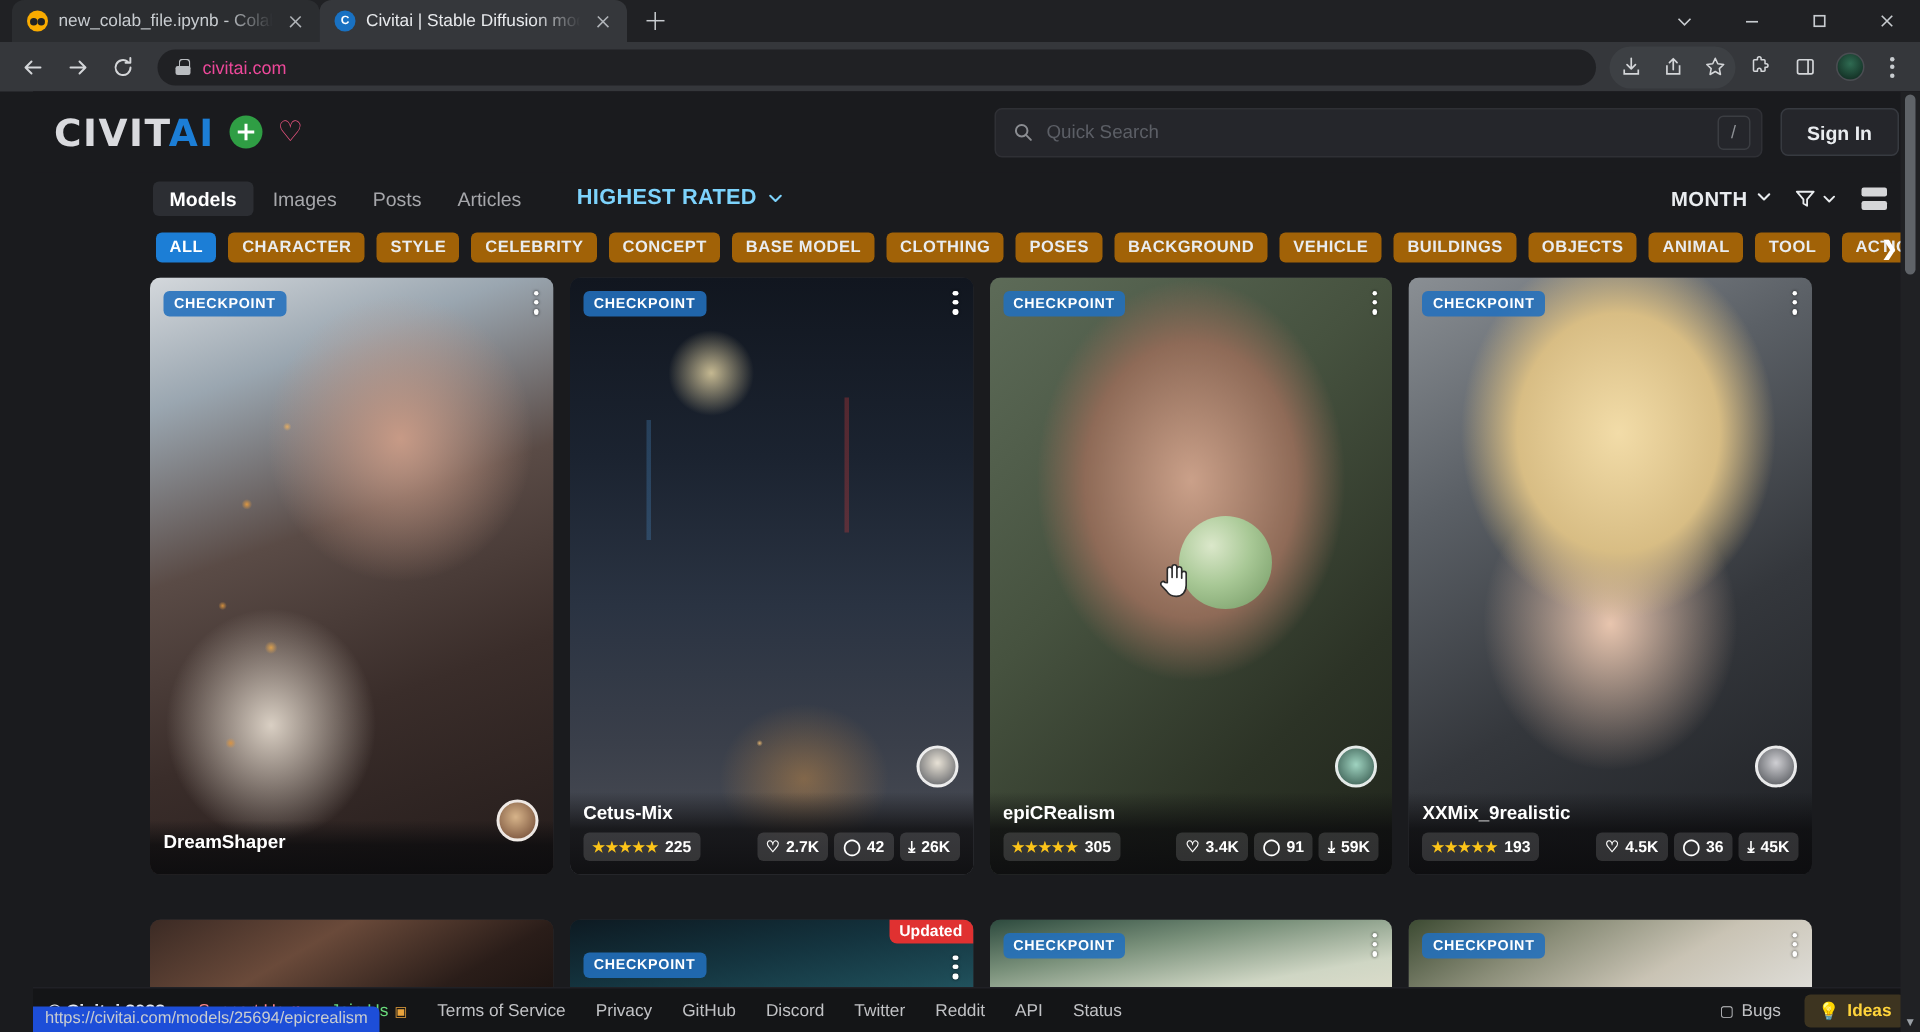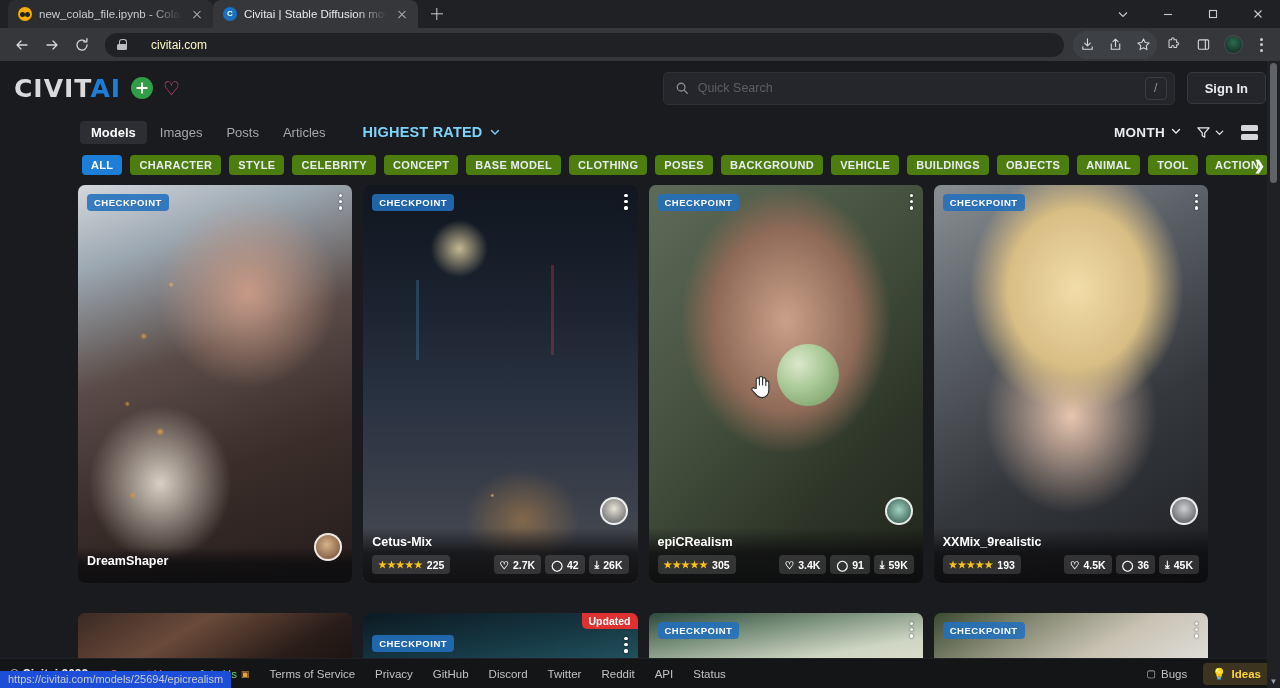--- a/index.html
+++ b/index.html
@@ -57,41 +57,41 @@
   .win-btn svg { display:block; }
 
   .toolbar {
     height: 33px; background: #35373b; display: flex; align-items: center;
     padding: 0 8px; gap: 2px; flex: none;
   }
   .tb-icon { width: 28px; height: 28px; display:flex; align-items:center; justify-content:center;
     color: #d4d6d9; border-radius: 50%; }
   .omnibox {
     flex: 1; height: 24px; background: #202124; border-radius: 13px;
-    display: flex; align-items: center; gap: 24px; padding: 0 12px; margin: 0 7px;
-    font-size: 12px; color: #fef9c3;
+    display: flex; align-items: center; gap: 8px; padding: 0 12px; margin: 0 7px;
+    font-size: 12px; color: #ec4899;
   }
   .lock { width: 10px; height: 11px; position: relative; flex: none; }
   .lock::before { content:""; position:absolute; bottom:0; left:0; width:10px; height:6.5px;
     background:#b9bcc0; border-radius:1.5px; }
   .lock::after { content:""; position:absolute; top:0; left:2.3px; width:5.4px; height:6px;
     border:1.6px solid #b9bcc0; border-bottom:none; border-radius:3px 3px 0 0; }
   .tb-right { display:flex; align-items:center; gap:2px; }
   .tb-pill { display:flex; align-items:center; background:#3d4044; border-radius:14px; }
   .avatar-chrome {
     width:19px; height:19px; border-radius:50%;
     background: radial-gradient(circle at 50% 38%, #2f6b52 0%, #17382b 70%, #0d241b 100%);
     border: 1px solid #4a4d52; margin: 0 5px;
   }
   .kebab { width: 22px; height:28px; display:flex; flex-direction:column; align-items:center;
     justify-content:center; gap:2.5px; }
   .kebab i { width:3px; height:3px; border-radius:50%; background:#c8ccd0; display:block; }
 
   
-  .page { flex: 1; background: #1a1b1e; position: relative; overflow: hidden; }
+  .page { flex: 1; background: #1a1b1e; position: relative; overflow: hidden; margin-left: 22px; }
 
   .site-header {
     height: 54px; display: flex; align-items: center; padding: 0 14px; gap: 0;
     background: #1a1b1e;
   }
   .logo { display:flex; align-items:center; gap:10px; }
   .logo-text { font-size: 25px; font-weight: 800; letter-spacing: 1px;
     font-family: "DejaVu Sans", sans-serif; }
   .logo-civit { color: #d9dade; }
   .logo-ai { color: #1c7ed6; }
@@ -128,21 +128,21 @@
   .spacer { flex: 1; }
   .period-sel { display:flex; align-items:flex-start; gap:5px; color:#e9ecef;
     font-size:13.5px; font-weight:700; letter-spacing:.3px; }
   .filter-btn { display:flex; align-items:center; gap:3px; color:#e9ecef; margin-left: 14px; }
   .layout-btn { margin-left: 16px; display:flex; flex-direction:column; gap:3px; }
   .layout-btn i { display:block; width:17px; height:6px; background:#d5d6d8; border-radius:1.5px; }
 
   .chips-row { display:flex; align-items:center; gap:8px; padding: 6px 22px 0 82px;
     position: relative; }
   .chip {
-    height: 20px; padding: 0 9px; border-radius: 4px; background:#4d7c0f;
+    height: 20px; padding: 0 9px; border-radius: 4px; background:#a16207;
     color:#e9ecef; font-size:11px; font-weight:700; letter-spacing:.35px;
     display:flex; align-items:center; white-space:nowrap;
   }
   .chip.active { background:#1c7ed6; color:#fff; }
   .chip.cut { position: relative; overflow: hidden; }
   .chips-chevron { position:absolute; right: 15px; color:#fff; font-size:13px; font-weight:bold; }
 
   
   .grid {
     margin-top: 10px; padding: 0 72px 0 78px;

